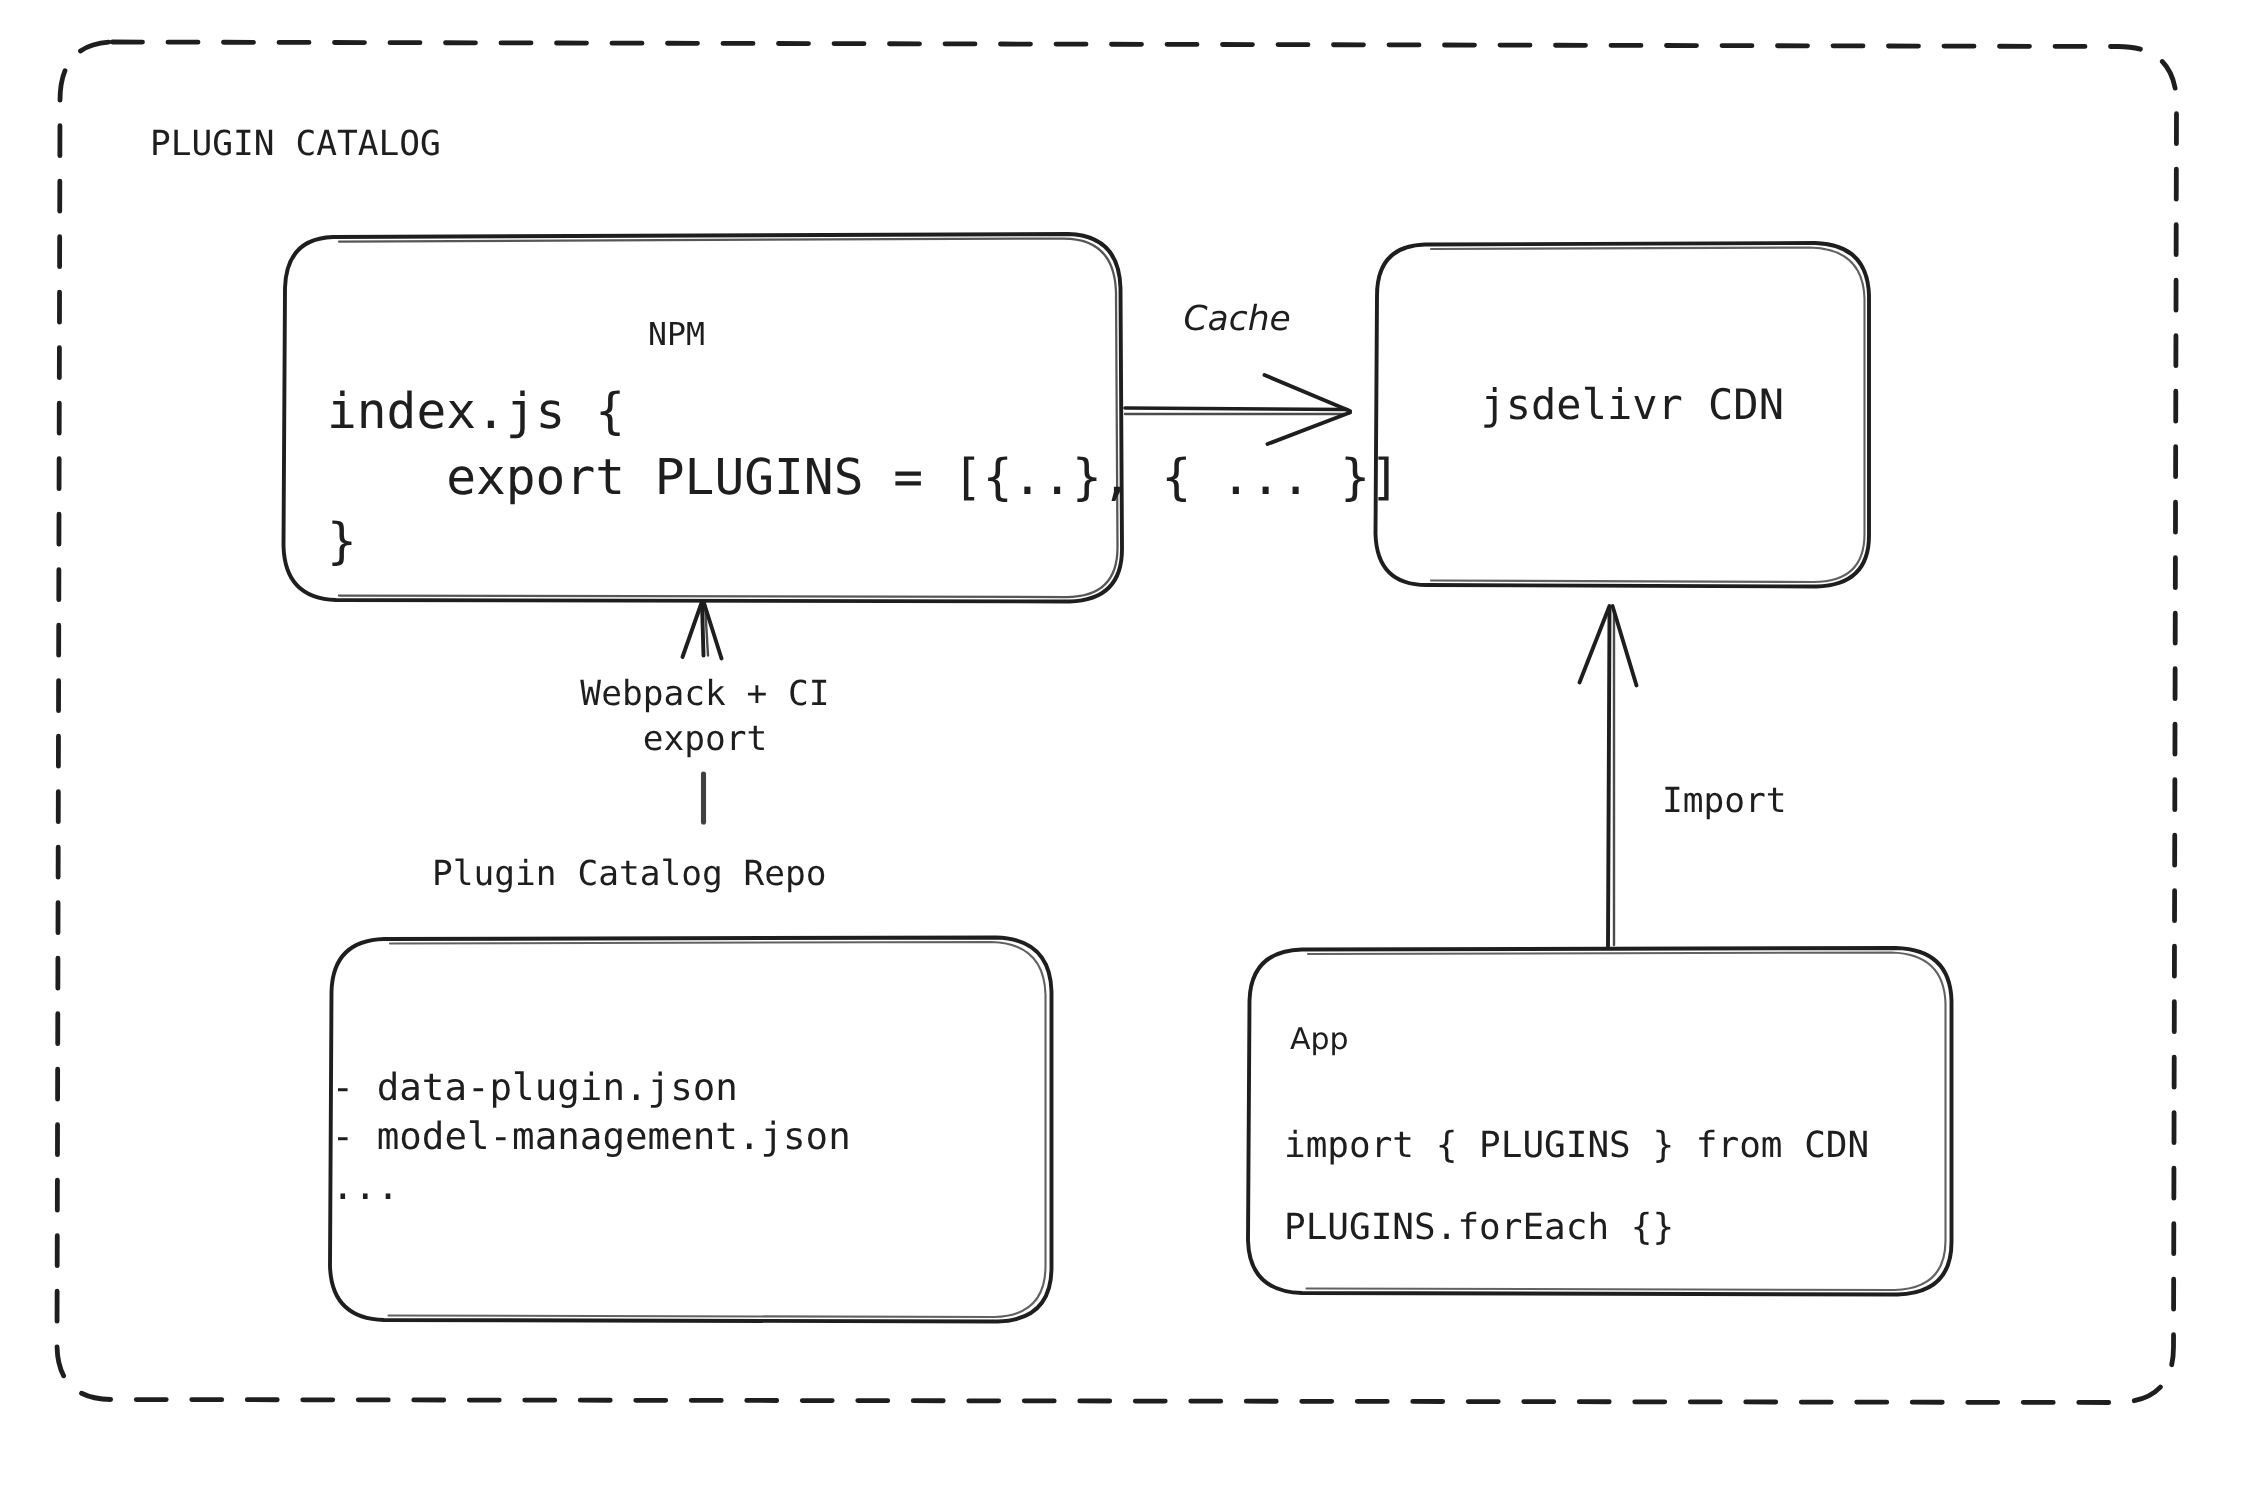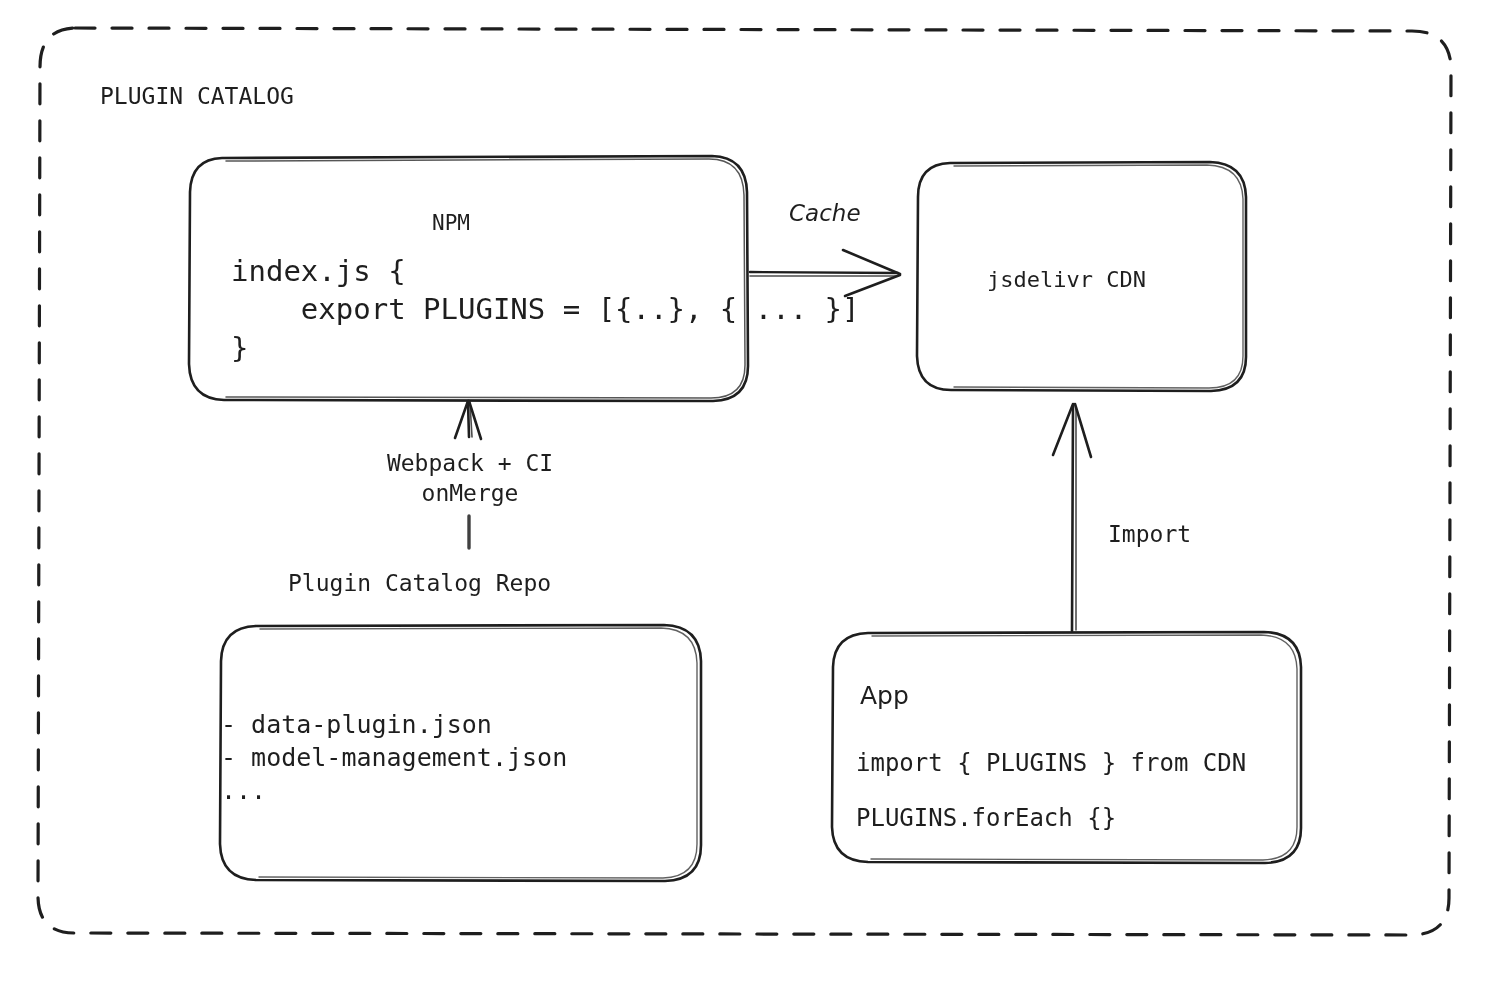--- a/index.html
+++ b/index.html
@@ -32,28 +32,28 @@
     white-space: pre;
     font-family: "DejaVu Sans Mono", monospace;
     line-height: 1.32;
     letter-spacing: 0px;
   }
   .mono { font-family: "DejaVu Sans Mono", monospace; }
   .sans { font-family: "DejaVu Sans", sans-serif; }
 
   #group-title     { left: 100px;  top: 81px;  font-size: 23px; }
   #npm-title       { left: 432px;  top: 210px; font-size: 21px; }
-  #npm-code        { left: 231px;  top: 252px; font-size: 29px; }
-  #cdn-title       { left: 987px;  top: 265px; font-size: 22px; }
+  #npm-code        { left: 218px;  top: 252px; font-size: 33px; }
+  #cdn-title       { left: 987px;  top: 252px; font-size: 28px; }
   #cache-label     { left: 789px;  top: 198px; font-size: 23px; font-style: italic; }
   #webpack-label   { left: 372px;  top: 448px; font-size: 23px; text-align: center; width: 196px;}
   #repo-title      { left: 288px;  top: 568px; font-size: 23px; }
   #repo-list       { left: 221px;  top: 708px; font-size: 25px; }
   #import-label    { left: 1108px; top: 519px; font-size: 23px; }
-  #app-title       { left: 860px;  top: 679px; font-size: 25px; }
+  #app-title       { left: 860px;  top: 679px; font-size: 20px; }
   #app-code        { left: 856px;  top: 736px; font-size: 24px; line-height: 2.3; }
 </style>
 </head>
 <body>
 
 <div id="canvas">
 
   <svg id="sketch" viewBox="0 0 1506 1002">
     <g fill="none" stroke="#1e1e1e" stroke-linecap="round" stroke-linejoin="round">
 
@@ -101,21 +101,21 @@
   <div class="lbl mono" id="npm-title">NPM</div>
   <div class="lbl mono" id="npm-code">index.js {
     export PLUGINS = [{..}, { ... }]
 }</div>
 
   <div class="lbl mono" id="cdn-title">jsdelivr CDN</div>
 
   <div class="lbl sans" id="cache-label">Cache</div>
 
   <div class="lbl mono" id="webpack-label">Webpack + CI
-onMerge</div>
+export</div>
 
   <div class="lbl mono" id="repo-list">- data-plugin.json
 - model-management.json
 ...</div>
   <div class="lbl mono" id="repo-title">Plugin Catalog Repo</div>
 
   <div class="lbl mono" id="import-label">Import</div>
 
   <div class="lbl sans" id="app-title">App</div>
   <div class="lbl mono" id="app-code">import { PLUGINS } from CDN

